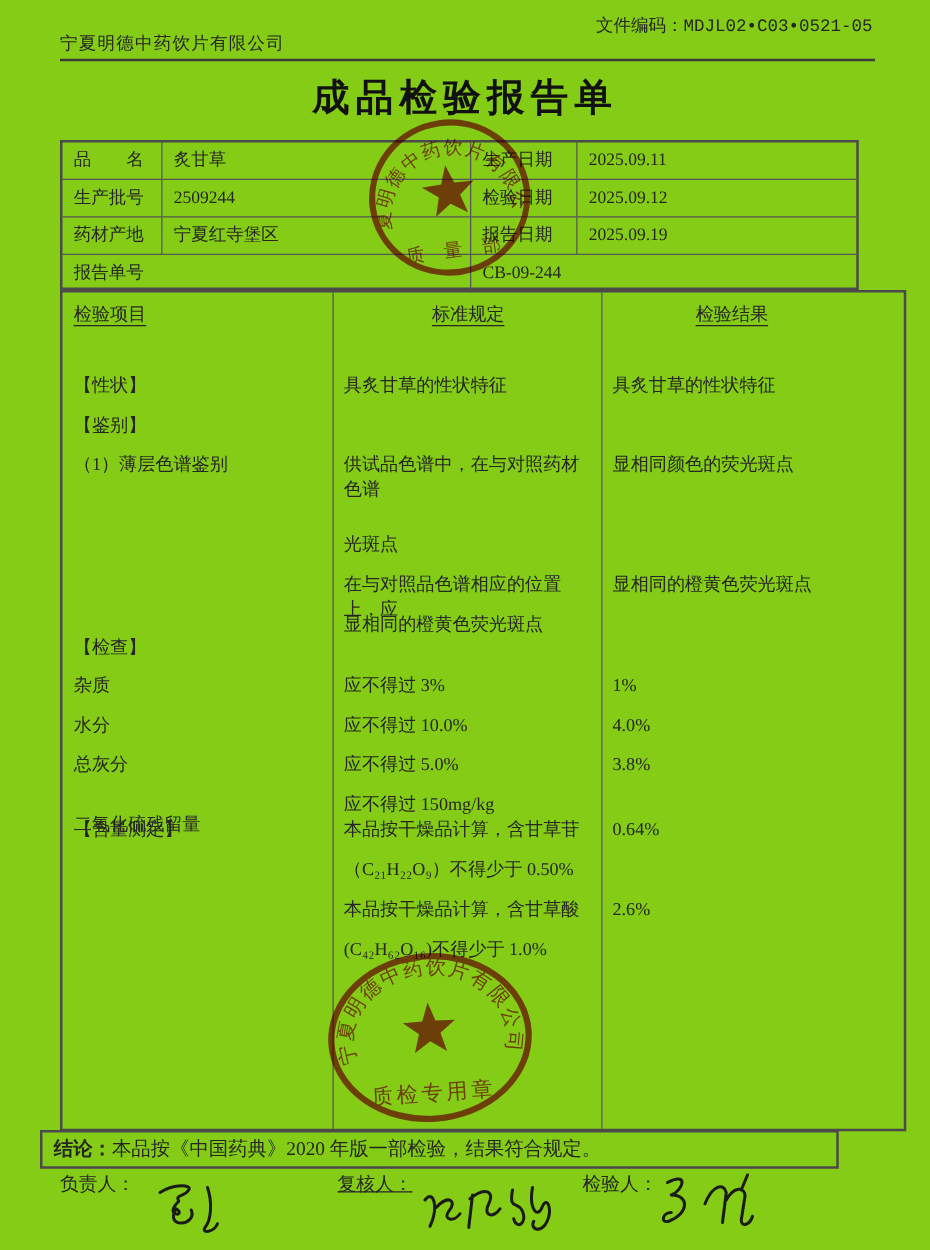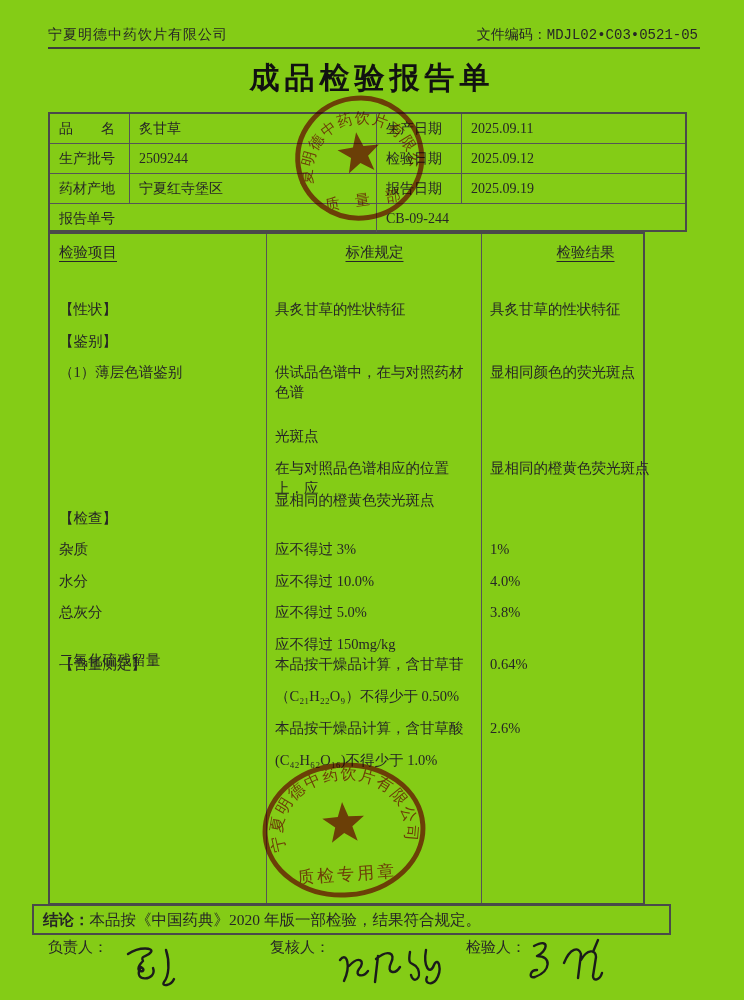--- a/index.html
+++ b/index.html
@@ -2,40 +2,40 @@
 <html><head>
 <meta charset="utf-8">
 <style>
   * { margin:0; padding:0; box-sizing:border-box; }
   body { background:#e8e8e8; font-family:"Liberation Serif","DejaVu Serif",serif; }
   .page {
     position:relative; width:744px; height:1000px; background:#84cc16;
     margin:0 auto; color:#262626; overflow:hidden;
   }
   .hdr-left { position:absolute; left:48px; top:26px; font-size:14px; letter-spacing:1px; }
-  .hdr-right { position:absolute; right:46px; top:26px; font-size:14px; font-family:"Liberation Mono","DejaVu Sans Mono",monospace;text-align:center; }
+  .hdr-right { position:absolute; right:46px; top:12px; font-size:14px; font-family:"Liberation Mono","DejaVu Sans Mono",monospace;text-align:center; }
   .hdr-right .lbl { font-family:"Liberation Serif","DejaVu Serif",serif; }
   .hdr-rule { position:absolute; left:48px; top:47px; width:652px; height:2px; background:#3c3c3c; }
   .doc-title { position:absolute; left:0; top:58px; width:744px; text-align:center;
     font-size:30px; font-weight:bold; letter-spacing:5px; color:#111; }
 
   
   .info-table { position:absolute; left:48px; top:112px; width:639px; height:120px;
     border:2px solid #4a4a4a; display:grid;
     grid-template-columns:80px 247px 85px 223px; grid-template-rows:30px 30px 30px 30px;
     font-size:14px; }
   .info-table .cell { border-right:1px solid #555; border-bottom:1px solid #555;
     padding-left:9px; line-height:29px; white-space:nowrap; overflow:hidden; }
   .info-table .cell.last-col { border-right:none; }
   .info-table .cell.last-row { border-bottom:none; }
   .info-table .cell.span2 { grid-column:1 / 3; }
   .info-table .cell.span2b { grid-column:3 / 5; border-right:none; }
 
   
-  .main-table { position:absolute; left:48px; top:232px; width:597px; height:673px;
+  .main-table { position:absolute; left:48px; top:232px; width:677px; height:673px;
     border:2px solid #4a4a4a; font-size:14.5px; }
   .vline { position:absolute; top:0; bottom:0; width:1px; background:#555; }
   .vline.v1 { left:216px; } .vline.v2 { left:431px; }
   .mt-item { position:absolute; line-height:20px; white-space:nowrap; }
   .mt-col2 { left:225px; width:200px; white-space:normal; }
   .mt-col3 { left:440px; width:192px; white-space:normal; }
   .mt-head { text-decoration:underline; text-underline-offset:4px; }
   .mt-head.c2 { left:217px; width:215px; text-align:center; }
   .mt-head.c3 { left:432px; width:207px; text-align:center; }
 
@@ -154,21 +154,21 @@
   <div class="conclusion">
     <span class="c-label">结论：</span><span>本品按《中国药典》2020 年版一部检验，结果符合规定。</span>
   </div>
 
   <div class="sig-row">
     <span class="sig-label" style="left:48px;">负责人：</span>
     <svg class="sig-svg" style="left:100px; top:2px;" width="110" height="55" viewBox="0 0 110 55">
       <path d="M28 14 C40 6 54 8 51 12 C47 18 40 15 43 21 C30 34 50 33 41 27 C31 43 58 41 53 28 M66 10 C70 22 69 36 64 42 C61 47 71 46 74 39"></path>
     </svg>
 
-    <span class="sig-label" style="left:270px;">复核人：</span>
+    <span class="sig-label" style="left:270px;text-decoration:underline;">复核人：</span>
     <svg class="sig-svg" style="left:328px; top:0;" width="132" height="60" viewBox="0 0 132 60">
       <path d="M12 22 C19 13 23 28 16 43 M21 28 C31 17 38 23 31 31 C26 38 35 40 40 33 M50 18 L47 44 M48 21 C60 11 68 15 63 25 C58 35 67 37 72 29 M82 14 C79 31 86 22 90 31 C94 41 85 46 83 37 M98 12 C95 29 102 38 106 27 C110 18 115 31 108 42 C103 48 96 45 99 39"></path>
     </svg>
 
     <span class="sig-label" style="left:466px;">检验人：</span>
     <svg class="sig-svg" style="left:520px; top:-4px;" width="100" height="58" viewBox="0 0 100 58">
       <path d="M14 12 C31 3 27 18 17 22 C32 22 31 37 15 43 C8 45 10 36 17 36 M44 29 C50 14 59 12 61 20 L58 44 M61 26 C67 15 76 15 76 23 L73 42 C73 48 80 46 82 39 M78 6 L73 18"></path>
     </svg>
   </div>
 

